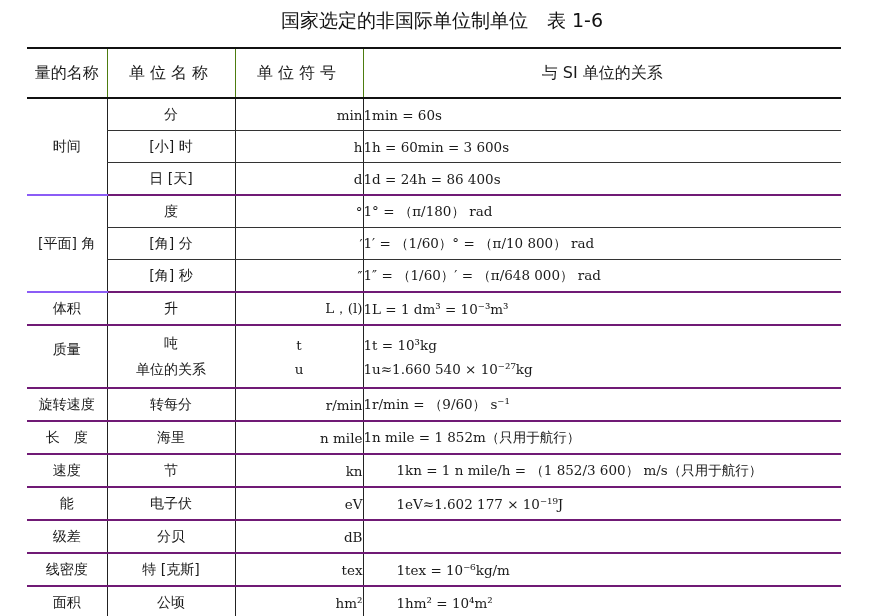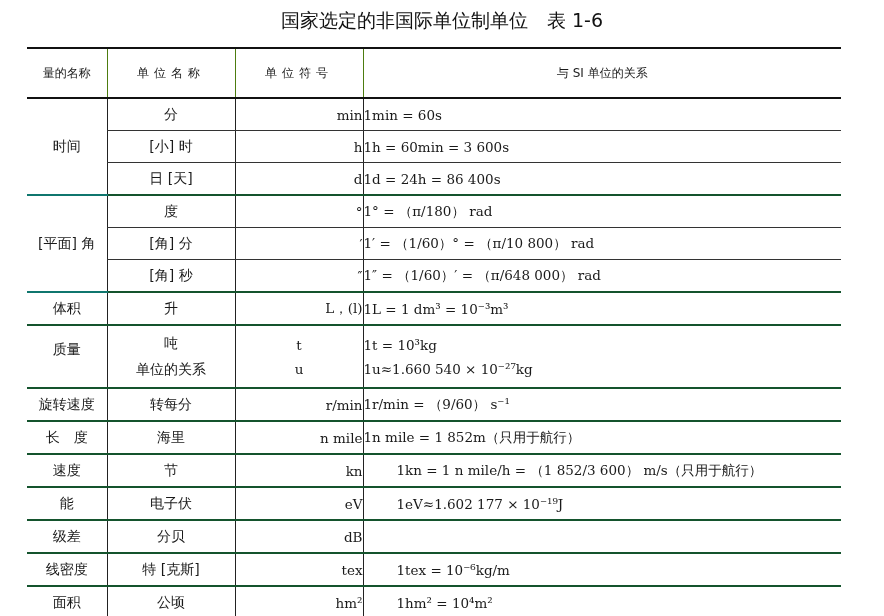--- a/index.html
+++ b/index.html
@@ -41,21 +41,21 @@
   table.units col.c2 { width: 128px; }
   table.units col.c3 { width: 128px; }
   table.units col.c4 { width: 478px; }
 
   table.units thead th {
     height: 48px;
     border-top: 2px solid #111;
     border-bottom: 2px solid #111;
     font-weight: normal;
     font-family: "DejaVu Sans", "Liberation Sans", sans-serif;
-    font-size: 12px;
+    font-size: 16px;
     text-align: center;
     padding: 0;
   }
   table.units thead th + th {
     border-left: 1px solid #4d7c0f;
   }
   table.units thead th.spaced {
     letter-spacing: 5px;
   }
 
@@ -67,25 +67,25 @@
     font-size: 14px;
     vertical-align: middle;
   }
   table.units td.qty {
     border-left: none;
     text-align: center;
     font-family: "DejaVu Sans", "Liberation Sans", sans-serif;
     font-size: 14px;
   }
   table.units tr.group-end td {
-    border-bottom: 2px solid #14532d;
+    border-bottom: 2px solid #701a75;
     margin-left: 20px;
   }
   table.units td.qty.group {
-    border-bottom: 2px solid #0f766e;
+    border-bottom: 2px solid #8b5cf6;
   }
   table.units td.name {
     text-align: center;
     font-family: "DejaVu Sans", "Liberation Sans", sans-serif;
     font-size: 14px;
   }
   table.units td.sym {
     text-align: right;
     font-size: 13.5px;
   }

